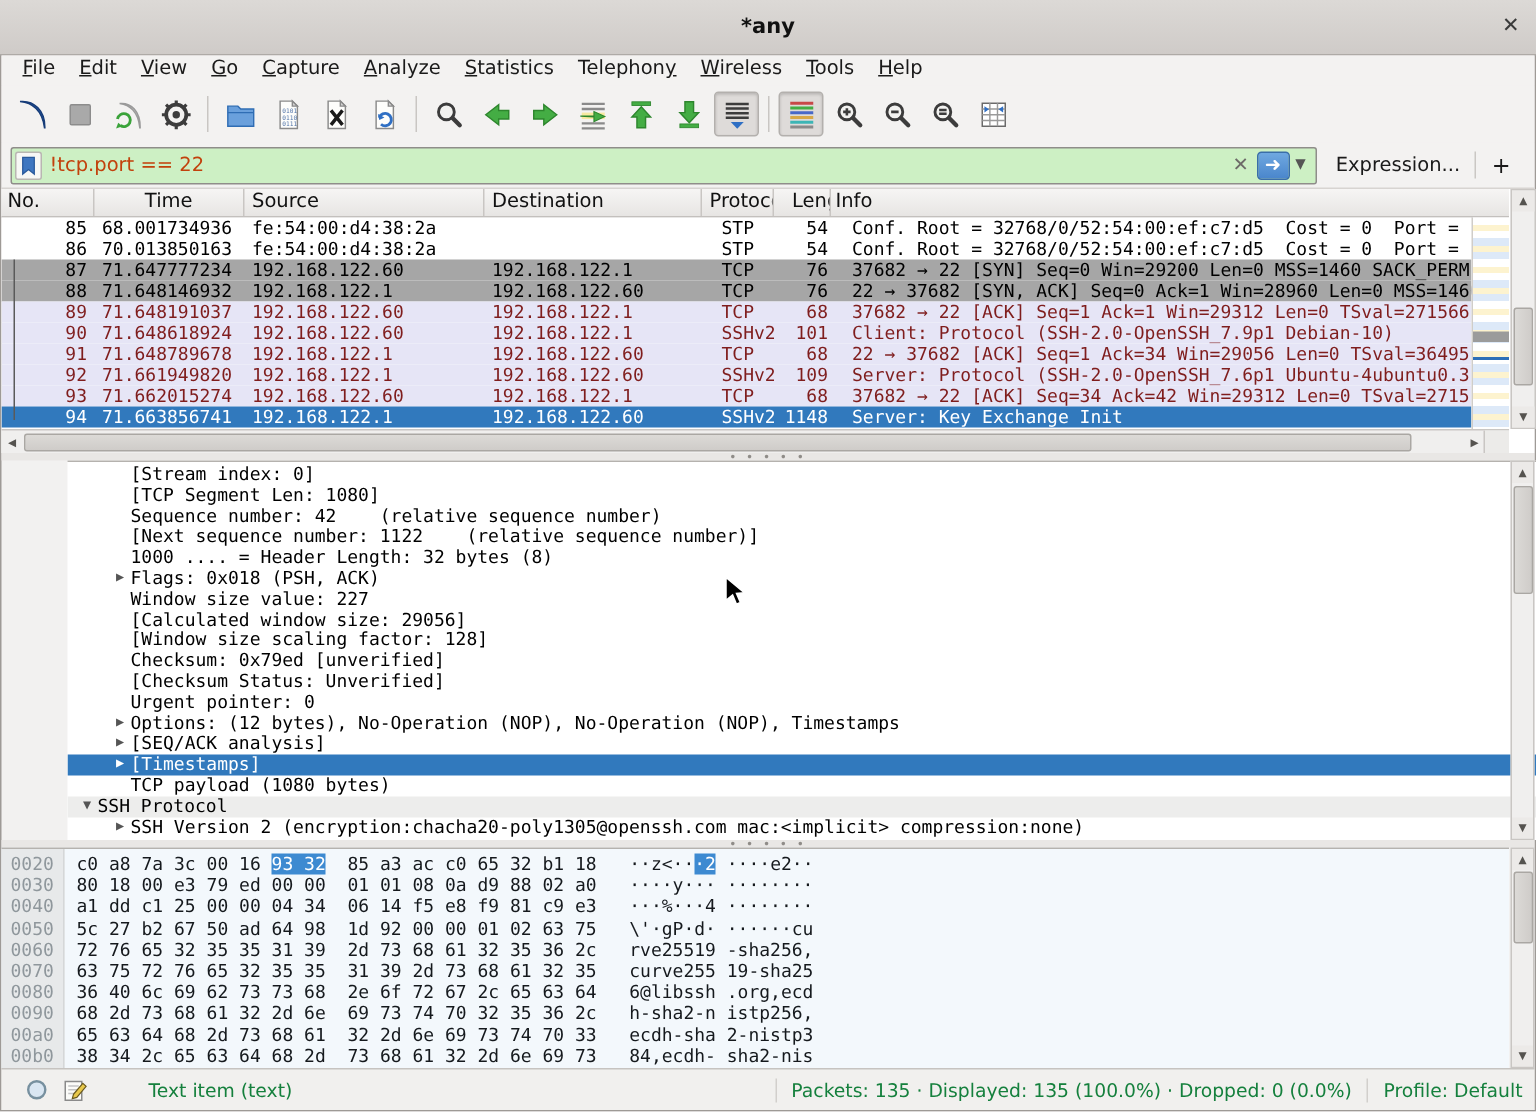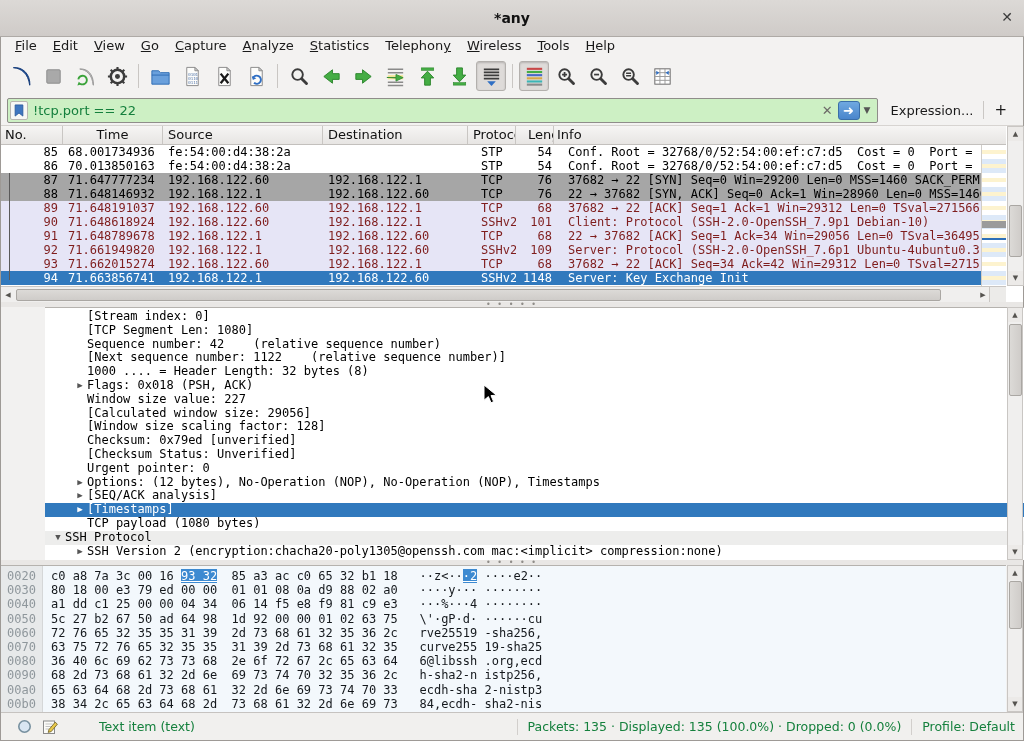--- a/index.html
+++ b/index.html
@@ -28,21 +28,21 @@
   .tbtn.pressed { background:#dedbd9; border-color:#b3b0ad; box-shadow:inset 0 1px 2px rgba(0,0,0,.18); }
   .tsep { width:1px; height:24px; background:#c9c6c3; margin:0 6px 0 4px; }
 
   
   .filterbar { position:absolute; left:1px; top:95px; width:1022px; height:31px;
     background:#f3f2f1; border-bottom:1px solid #d7d4d1; display:flex; align-items:center; padding:0 6px; }
   .filter-field { width:886px; height:25px; background:var(--filter-valid-bg);
     border:1px solid #8f8d8a; border-radius:2px; display:flex; align-items:center; padding:0 2px; }
   .bookmark-box { width:18px; height:19px; background:#f7f7f5; border:1px solid #b9b6b2; border-radius:2px;
     display:flex; align-items:center; justify-content:center; margin-right:5px; }
-  .filter-text { flex:1; font-size:13px; color:#15803d; white-space:pre; overflow:hidden; }
+  .filter-text { flex:1; font-size:13px; color:#c2410c; white-space:pre; overflow:hidden; }
   .clear-x { color:#6d6b68; font-weight:bold; font-size:13px; padding:0 5px; }
   .apply-btn { width:22px; height:19px; background:linear-gradient(#6fa8e0,#4a86cc); border:1px solid #3a6ea8;
     border-radius:3px; color:#fff; display:flex; align-items:center; justify-content:center;
     font-size:13px; font-weight:bold; line-height:1; }
   .fcaret { font-size:9px; color:#555; padding:0 5px 0 4px; }
   .expr { font-size:13px; color:#1a1a1a; padding:0 10px 0 12px; }
   .fbar-sep { width:1px; height:18px; background:#cac7c4; }
   .addbtn { font-size:15px; color:#1a1a1a; padding:0 10px; }
 
   
@@ -119,21 +119,21 @@
   .details-vscroll { left:1007px; top:307px; width:16px; height:253px; }
 
   
   .hexpane { position:absolute; left:1px; top:565px; width:1005px; height:147px;
     background:var(--hex-pane-bg); border-top:1px solid #b5b2ae; overflow:hidden;
     font-family:"DejaVu Sans Mono", monospace; font-size:12px; padding-top:3px; }
   .hex-gutter-bg { position:absolute; left:0; top:0; width:42px; height:100%; background:#e7e9ea; border-right:1px solid #d5d7d8; }
   .hrow { position:relative; height:14.2px; line-height:14.2px; white-space:pre; display:flex; }
   .hoff { width:42px; flex:0 0 42px; padding-left:6px; color:#8f979c; }
   .hbody { padding-left:8px; color:#15191d; }
-  .hl { background:var(--hex-highlight-bg); color:#fff;text-decoration:underline; }
+  .hl { background:var(--hex-highlight-bg); color:#fff; }
   .hex-vscroll { left:1007px; top:565px; width:16px; height:147px; }
 
   
   .statusbar { position:absolute; left:1px; top:712px; width:1022px; height:28px;
     background:#f1f0ee; border-top:1px solid #c6c3c0; display:flex; align-items:center; font-size:12.5px; color:#15803d; }
   .sb-left { display:flex; align-items:center; gap:10px; padding-left:16px; }
   .sb-left .txt { margin-left:30px; }
   .sb-right { margin-left:auto; display:flex; align-items:center; gap:10px; padding-right:8px; }
   .sb-sep { width:1px; height:16px; background:#d2cfcc; }
 

